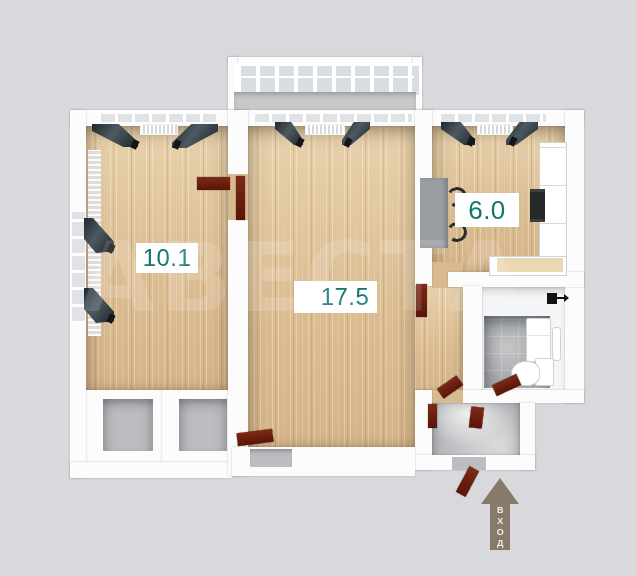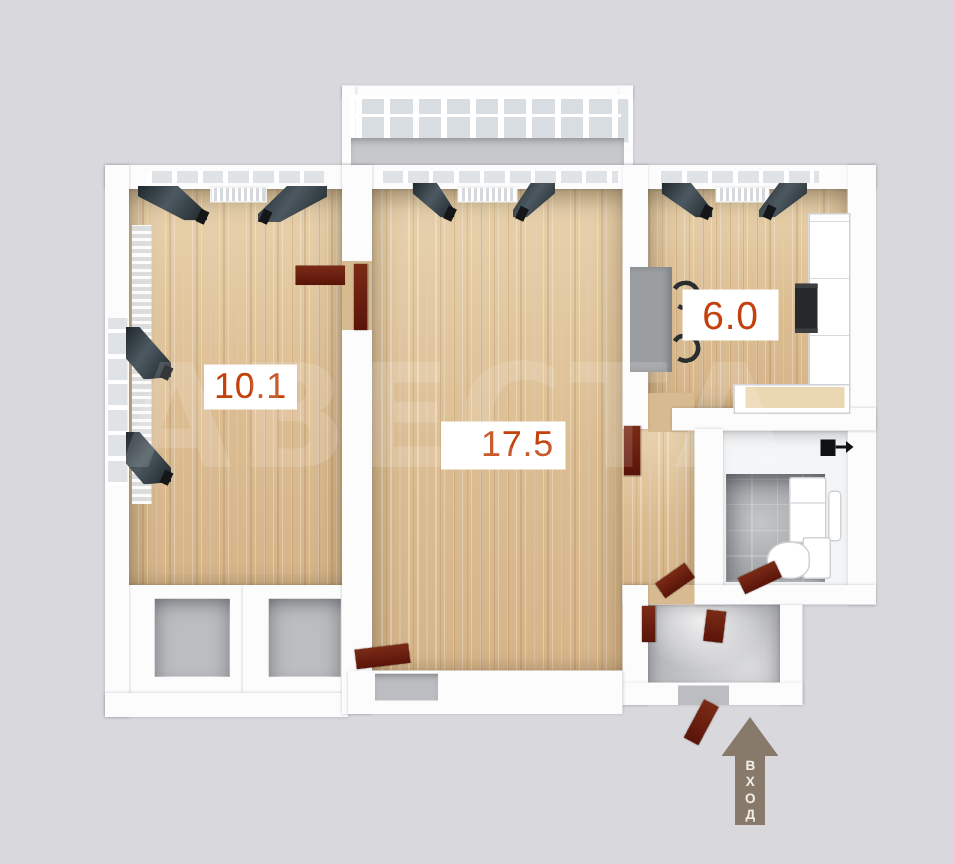--- a/index.html
+++ b/index.html
@@ -51,21 +51,21 @@
   .balcony-rail{position:absolute;background:#ffffff;}
   .radiator{position:absolute;background:repeating-linear-gradient(90deg,#ffffff 0 2px,#d6d9db 2px 4px);border:1px solid #f2f2f2;}
   .radiator-v{position:absolute;background:repeating-linear-gradient(0deg,#ffffff 0 2px,#dcdfe1 2px 5px);opacity:.95;}
   .fan{position:absolute;background:linear-gradient(125deg,#20282d 0%,#4d5961 45%,#1d2429 100%);}
   .fan-tl{clip-path:polygon(0 0,58% 0,100% 78%,100% 100%,68% 100%,0 30%);}
   .fan-tr{clip-path:polygon(42% 0,100% 0,100% 30%,32% 100%,0 100%,0 78%);}
   .fan-left{clip-path:polygon(0 0,30% 0,100% 68%,100% 95%,40% 100%,0 60%);}
   .knob{position:absolute;width:6px;height:9px;background:#141618;transform:rotate(25deg);}
   .door{position:absolute;background:linear-gradient(180deg,#7b2b16,#5a1409);box-shadow:0 0 1px rgba(0,0,0,.65);}
   .label{
-    position:absolute;background:#ffffff;color:#c2410c;display:flex;align-items:center;justify-content:center;
+    position:absolute;background:#ffffff;color:#0f766e;display:flex;align-items:center;justify-content:center;
     font-size:24px;letter-spacing:.5px;font-family:"Liberation Sans",sans-serif;
   }
   .watermark{
     position:absolute;left:34px;top:222px;width:540px;text-align:center;
     font-size:96px;font-weight:bold;letter-spacing:4px;color:rgba(255,255,255,.14);
     font-family:"DejaVu Sans",sans-serif;pointer-events:none;z-index:40;
   }
   .entry-arrow{position:absolute;left:481px;top:478px;width:38px;height:72px;z-index:50;}
   .entry-head{position:absolute;top:0;left:0;width:38px;height:26px;background:#877a6b;clip-path:polygon(50% 0,100% 100%,0 100%);}
   .entry-stem{position:absolute;top:25px;left:9px;width:20px;height:47px;background:#877a6b;display:flex;align-items:center;justify-content:center;}

